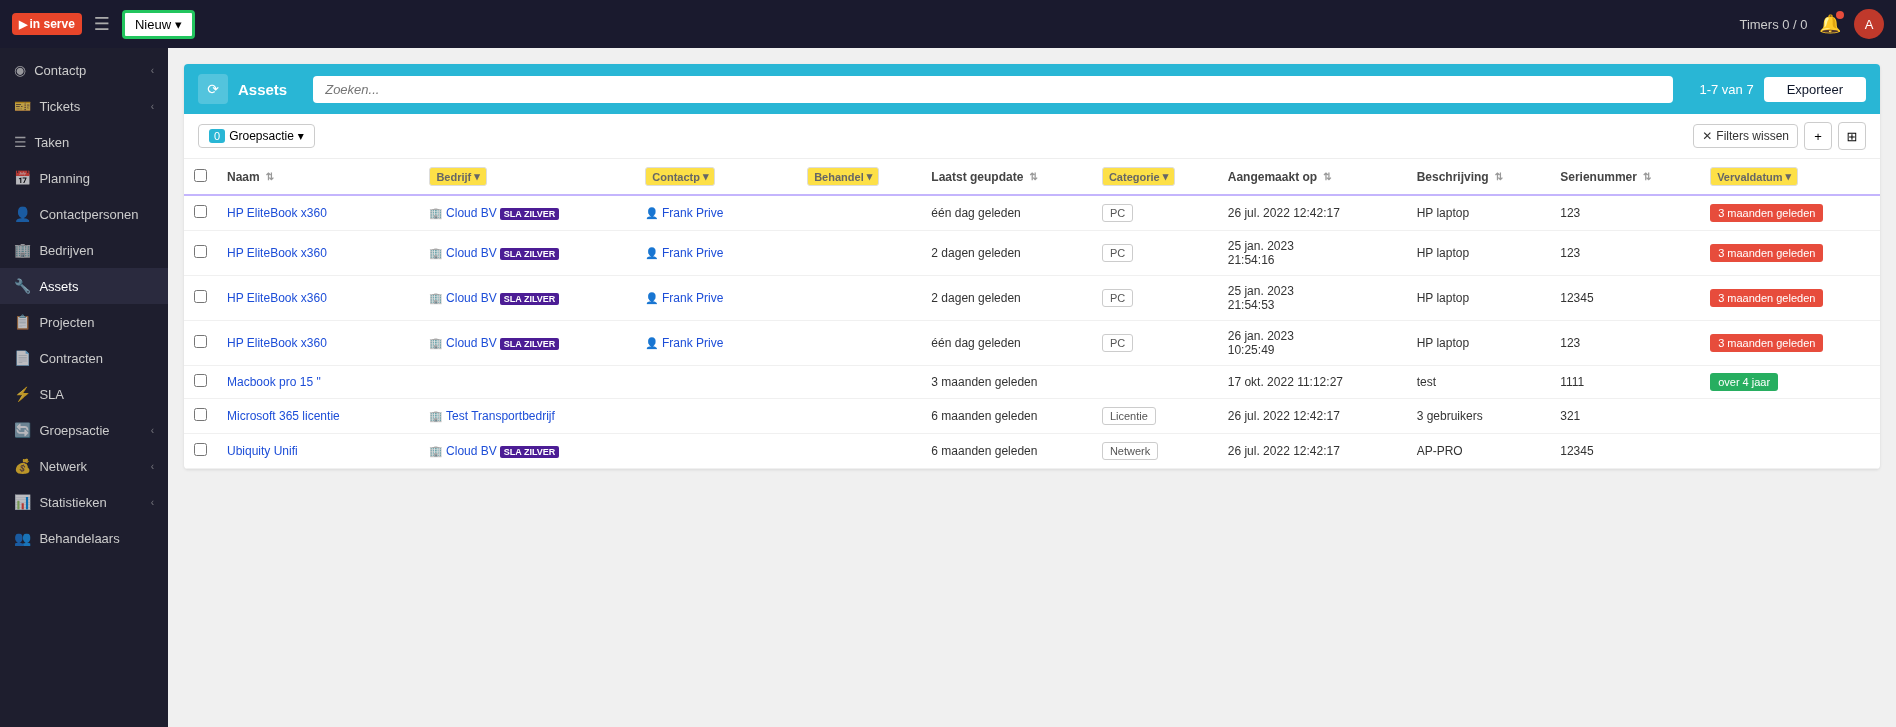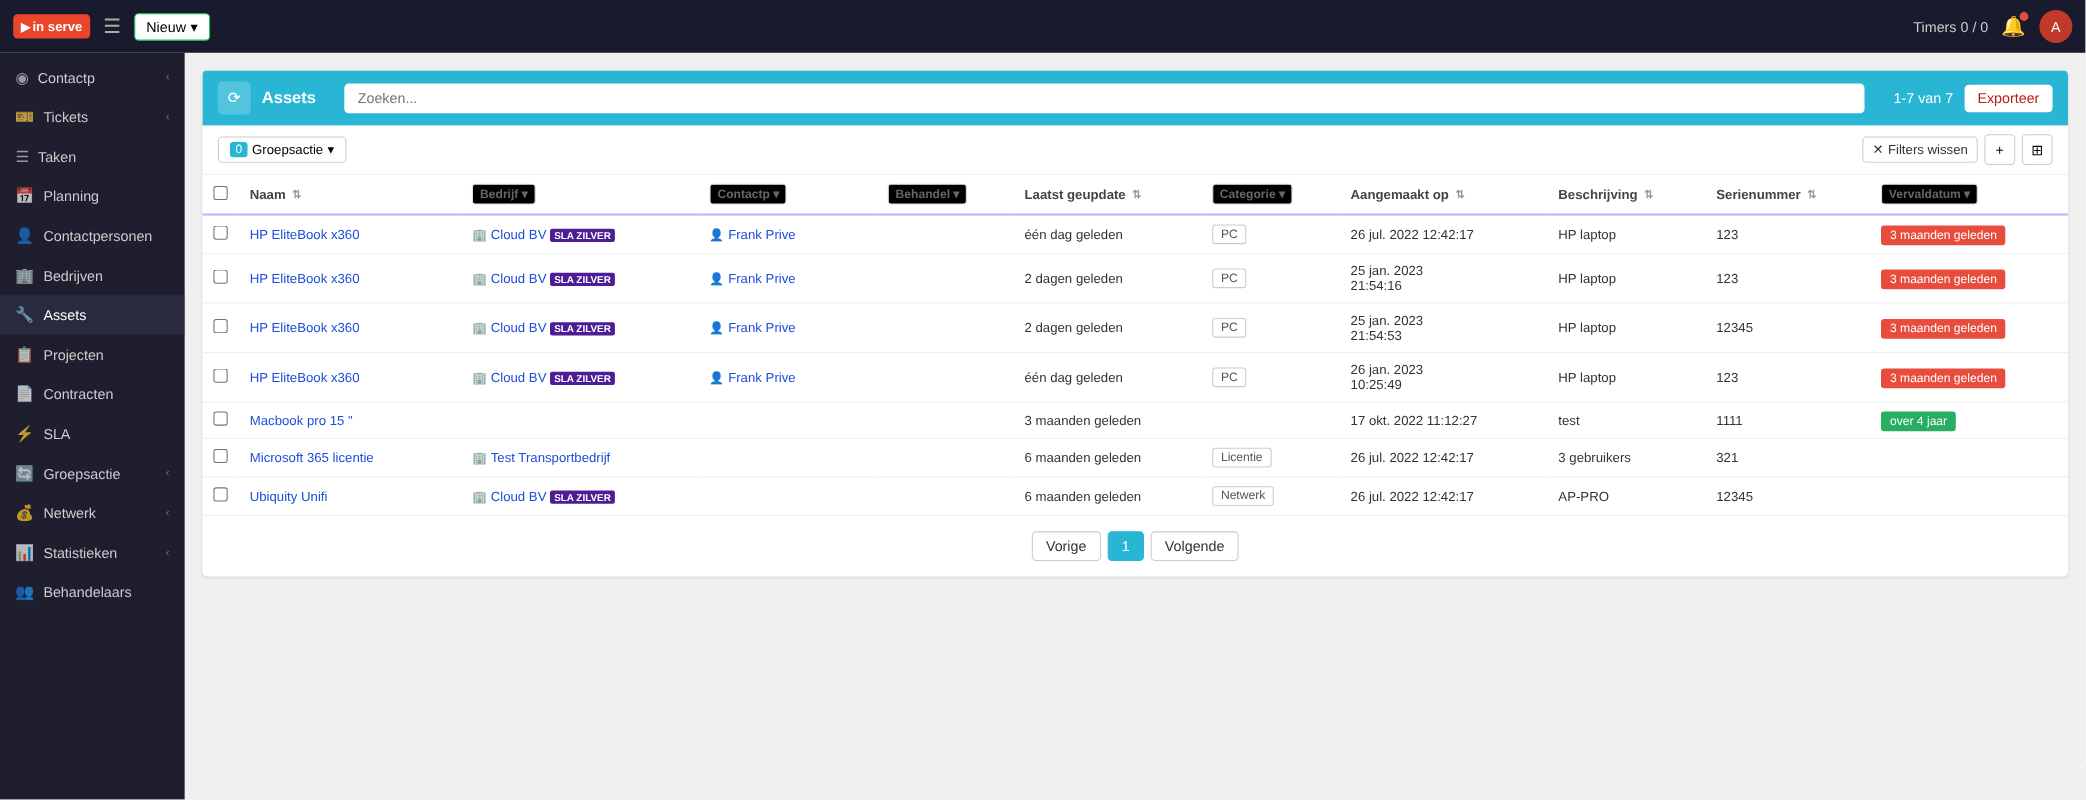--- a/index.html
+++ b/index.html
@@ -21,21 +21,21 @@
       color: white;
       font-size: 11px;
       font-weight: bold;
       padding: 4px 7px;
       border-radius: 4px;
       display: flex; align-items: center; gap: 2px;
     }
     .hamburger-icon { color: #aaa; cursor: pointer; font-size: 18px; }
     .new-btn {
       background: white;
-      border: 1px solid #22c55e;
+      border: 3px solid #22c55e;
       border-radius: 4px;
       padding: 4px 10px;
       font-size: 13px;
       cursor: pointer;
       display: flex; align-items: flex-end; gap: 4px;
     }
     .navbar-right { display: flex; align-items: center; gap: 12px; color: #ccc; font-size: 13px; }
     .avatar { width: 30px; height: 30px; border-radius: 50%; background: #c0392b; display: flex; align-items: center; justify-content: center; color: white; font-size: 13px; }
     .notif-icon { position: relative; color: #aaa; font-size: 18px; }
     .notif-dot { position: absolute; top: -2px; right: -2px; width: 8px; height: 8px; background: #e74c3c; border-radius: 50%; }
@@ -90,30 +90,31 @@
     }
     .assets-title { color: white; font-weight: 600; font-size: 15px; }
     .search-box {
       flex: 1;
       margin: 0 16px;
       padding: 6px 12px;
       border: none;
       border-radius: 4px;
       font-size: 13px;
       outline: none;
+      font-style: italic;
     }
     .assets-count { color: white; font-size: 13px; white-space: nowrap; }
     .export-btn {
       background: white;
       border: none;
       border-radius: 4px;
-      padding: 5px 12px;
+      padding: 5px 23px;
       font-size: 13px;
       cursor: pointer;
-      color: #b91c1c;
+      color: #0f172a;
     }
 
     .assets-toolbar {
       display: flex;
       align-items: center;
       justify-content: space-between;
       padding: 8px 14px;
       border-bottom: 1px solid #eee;
     }
     .group-btn {
@@ -262,21 +263,21 @@
 
     input[type="checkbox"] { cursor: pointer; }
 
     .col-filter {
       display: inline-flex; align-items: center; gap: 3px;
       border: 1px solid #ddd;
       border-radius: 3px;
       padding: 2px 6px;
       font-size: 11px;
       color: #666;
-      background: #000000;
+      background: #fde047;
       cursor: pointer;
     }
     .th-inner { display: flex; align-items: center; gap: 3px; }
   </style>
 </head>
 <body>
 
 <div class="navbar">
   <div class="navbar-left">
     <div class="logo-badge">
@@ -580,21 +581,16 @@
               <td class="col-lastupdate">6 maanden geleden</td>
               <td class="col-category"><span class="category-badge">Netwerk</span></td>
               <td class="col-created" style="white-space:pre-line;">26 jul. 2022 12:42:17</td>
               <td class="col-description">AP-PRO</td>
               <td class="col-serial">12345</td>
               <td class="col-expiry"></td>
             </tr>
           </tbody>
       </table>
 
-      <div class="pagination">
-        <button class="page-btn">Vorige</button>
-        <button class="page-btn active">1</button>
-        <button class="page-btn">Volgende</button>
-      </div>
 
     </div>
   </div>
 </div>
 
 </body></html>

